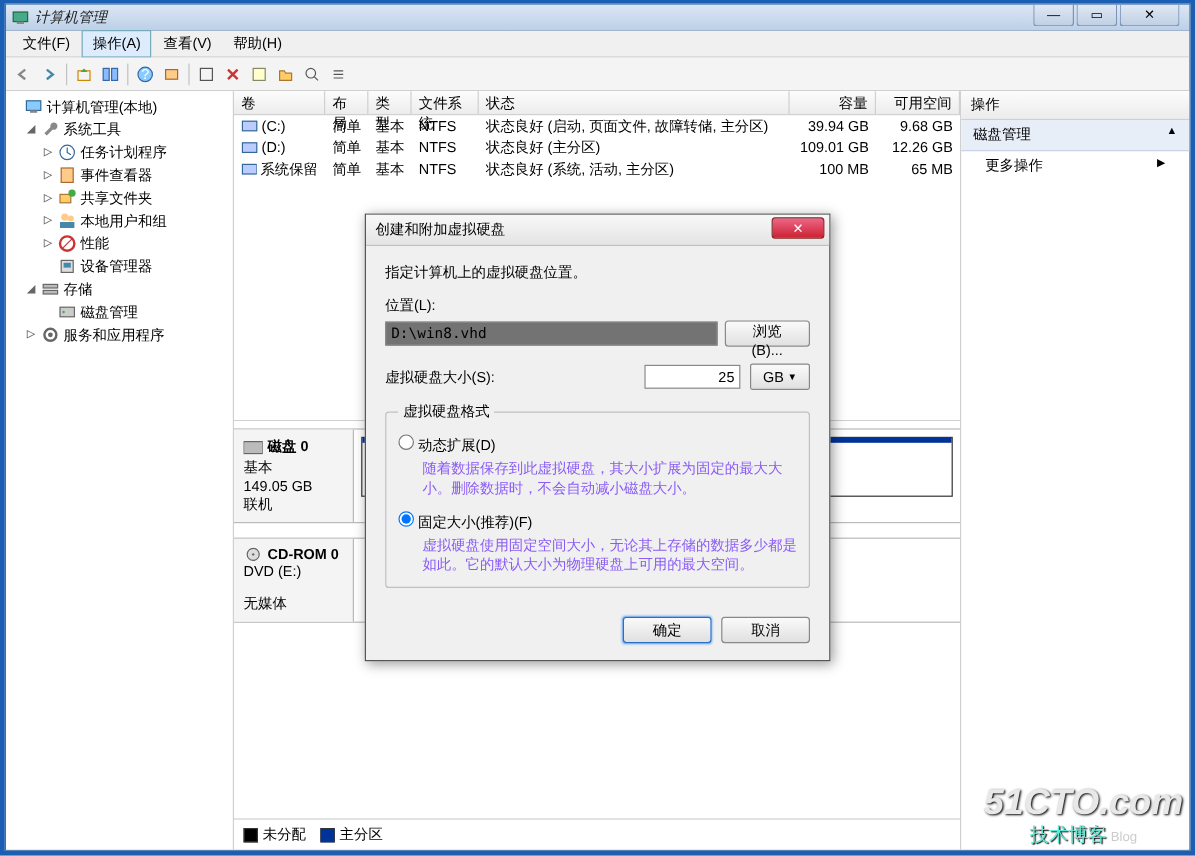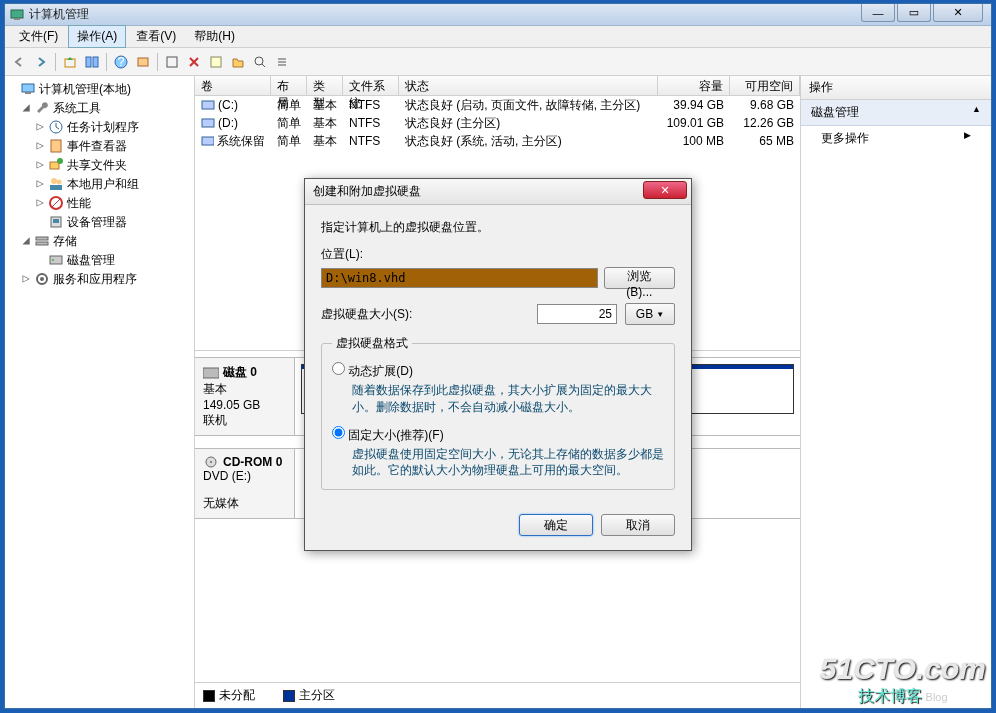--- a/index.html
+++ b/index.html
@@ -2,21 +2,21 @@
 <html><head>
 <meta charset="utf-8">
 <style>
 * { box-sizing: border-box; margin: 0; padding: 0; font-family: "Microsoft YaHei", Tahoma, sans-serif; font-size: 12px; }
 body { width: 996px; height: 713px; background: #1a5fb4; overflow: hidden; position: relative; }
 
 
 .window { position: absolute; left: 4px; top: 3px; width: 988px; height: 706px; background: #fff; border: 1px solid #3a6ea5; display: flex; flex-direction: column; }
 .titlebar { height: 22px; background: linear-gradient(#dce6f4,#bcd0e8); display: flex; align-items: center; padding: 0 4px; border-bottom: 1px solid #a0b4cc; }
 .titlebar .icon { width: 16px; height: 16px; margin-right: 4px; }
-.titlebar .title { flex: 1; color: #1a1a1a; }
+.titlebar .title { flex: 1; color: #1a1a1a; font-style: italic; }
 .winbtns { position: absolute; right: 8px; top: 0; display: flex; gap: 2px; }
 .winbtn { width: 34px; height: 18px; background: linear-gradient(#e0e8f4,#c0d0e4); border: 1px solid #7a94b4; border-top: none; border-radius: 0 0 3px 3px; display: flex; align-items: center; justify-content: center; font-size: 11px; cursor: pointer; }
 .winbtn.close { width: 50px; }
 
 
 .menubar { height: 22px; background: #f0f0f0; border-bottom: 1px solid #d0d0d0; display: flex; align-items: center; padding: 0 6px; gap: 2px; }
 .menubar span { padding: 2px 8px; cursor: pointer; }
 .menubar span.active { border: 1px solid #7ab; background: #dcecfc; }
 
 
@@ -41,43 +41,43 @@
 .vol-row > div { padding: 1px 6px; white-space: nowrap; overflow: hidden; }
 .c-vol{width:76px}.c-layout{width:36px}.c-type{width:36px}.c-fs{width:56px}.c-status{flex:1}.c-cap{width:72px;text-align:right}.c-free{width:70px;text-align:right}
 .vol-row .c-vol{display:flex;align-items:center;gap:3px}
 
 .disks { flex: 1; padding: 0; overflow: auto; background:#fff; }
 .disk-row { display: flex; border-top: 1px solid #bababa; border-bottom: 1px solid #bababa; margin-top:6px; }
 .disk-label { width: 100px; padding: 6px 8px; border-right: 1px solid #bababa; background:#f4f4f4; }
 .disk-bar { flex: 1; padding: 6px; display: flex; gap: 2px; }
 .partition { height: 50px; border: 1px solid #333; position: relative; }
 .partition .pbar { height: 4px; background: #003399; }
-.legend { padding: 4px 8px; border-top: 1px solid #d0d0d0; display: flex; gap: 28px; align-items: center; }
+.legend { padding: 4px 8px; border-top: 1px solid #d0d0d0; display: flex; gap: 12px; align-items: center; }
 .legend-item { display: flex; align-items: center; gap: 4px; }
 .legend-sq { width: 12px; height: 12px; border: 1px solid #333; }
 
 .actions { width: 190px; padding: 0; }
 .actions-header { background: linear-gradient(#fcfcfc,#ececec); border-bottom: 1px solid #d0d0d0; padding: 3px 8px; font-weight: normal; }
 .actions-section { background:#e8eef8; padding:4px 10px; border-bottom:1px solid #c8d4e4; display:flex; justify-content:space-between; cursor:pointer;}
 .actions-item { padding: 4px 20px; cursor: pointer; display:flex; justify-content:space-between;gap:44px;}
 
 
 .dialog { position: absolute; left: 304px; top: 178px; width: 388px; background: #f0f0f0; border: 1px solid #555; box-shadow: 2px 2px 10px rgba(0,0,0,0.4); }
 .dlg-title { height: 26px; background: linear-gradient(#f8f8f8,#e4e4e4); border-bottom:1px solid #c0c0c0; display:flex; align-items:center; padding:0 8px; font-size:12px; }
 .dlg-close { position:absolute; right:4px; top:2px; width:44px; height:18px; background:linear-gradient(#e68,#c23); border:1px solid #822; border-radius:3px; color:#fff; display:flex; align-items:center; justify-content:center; cursor:pointer; font-size:11px;}
 .dlg-body { padding: 14px 16px; }
 .dlg-row { margin-bottom: 10px; }
 .dlg-label { margin-bottom: 4px; display: block; }
-.dlg-input { width: 280px; height: 20px; border: 1px solid #888; padding: 1px 4px; font-family: monospace; background:#a16207; }
+.dlg-input { width: 280px; height: 20px; border: 1px solid #888; padding: 1px 4px; font-family: monospace; background:#737373; }
 .dlg-btn { height: 22px; padding: 0 10px; background: linear-gradient(#fafafa,#e0e0e0); border: 1px solid #888; border-radius: 3px; cursor: pointer; }
 .dlg-btn.primary { border: 1px solid #2a6fc4; box-shadow: 0 0 2px #5aa0ff; }
 fieldset { border: 1px solid #c0c0c0; border-radius: 3px; padding: 6px 10px 10px; margin-top: 8px; }
 legend { padding: 0 4px; }
 .radio-row { margin: 4px 0 2px; }
-.radio-desc { margin-left: 20px; color: #0c4a6e; line-height: 1.4; }
+.radio-desc { margin-left: 20px; color: #8b5cf6; line-height: 1.4; }
 .dlg-buttons { padding: 10px 16px 14px; display: flex; justify-content: flex-end; gap: 8px; }
 .size-input { width:80px; text-align:right; padding:1px 4px; border:1px solid #888; height:20px; background:#fff;}
 .unit-sel { width:50px; height:22px; border:1px solid #888; background:linear-gradient(#fafafa,#e0e0e0); border-radius:2px; display:inline-flex; align-items:center; justify-content:center; gap:3px;}
 
 
 .watermark { position: absolute; right: 10px; bottom: 6px; text-align: center; color: rgba(255,255,255,0.85); font-family: Arial; }
 .watermark .big { font-size: 30px; font-weight: bold; font-style: italic; color:#e8e8e8; text-shadow:1px 1px 2px #000; }
 .watermark .sub { font-size: 16px; color:#5eead4; text-shadow:1px 1px 1px #000; }
 
 

